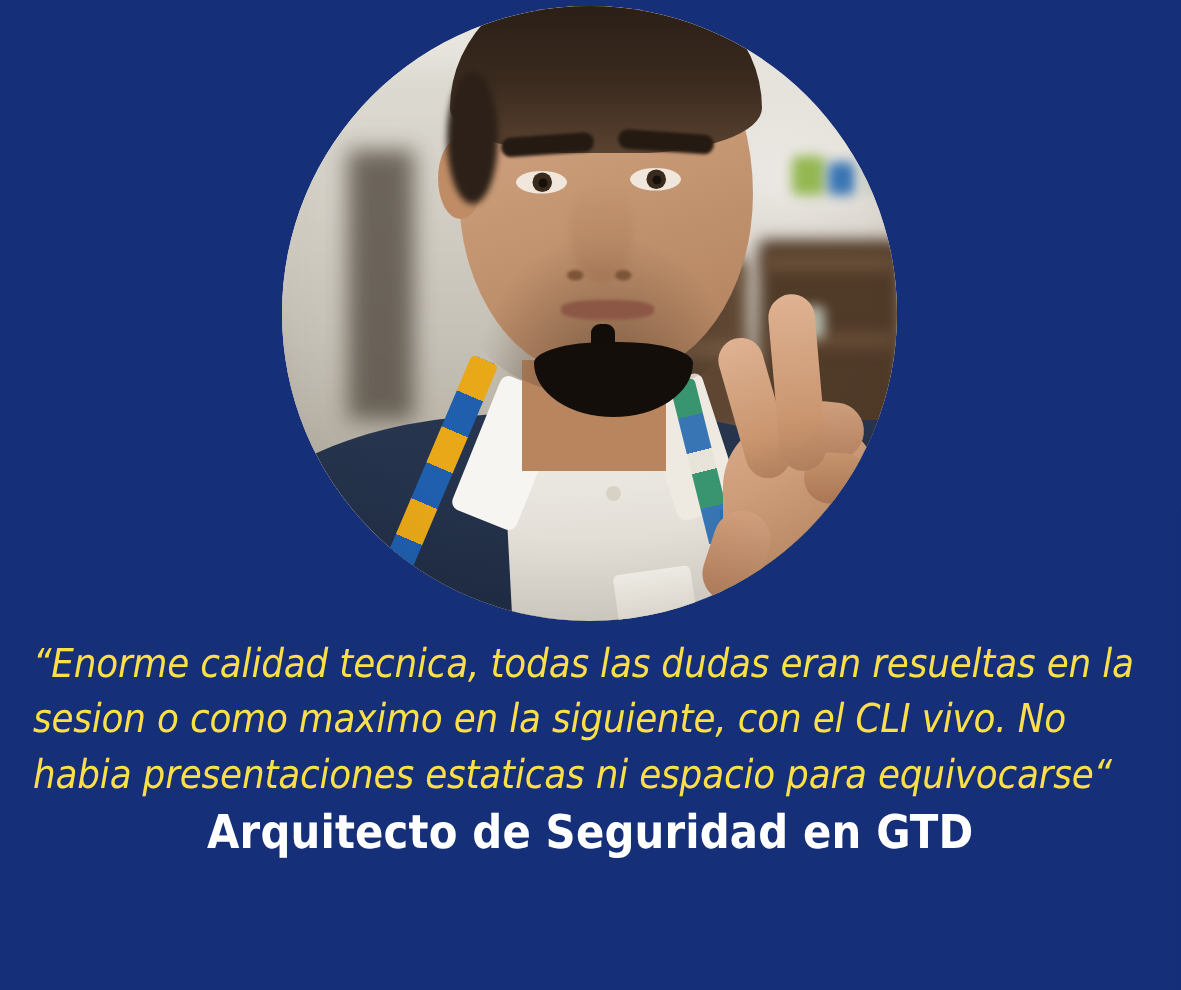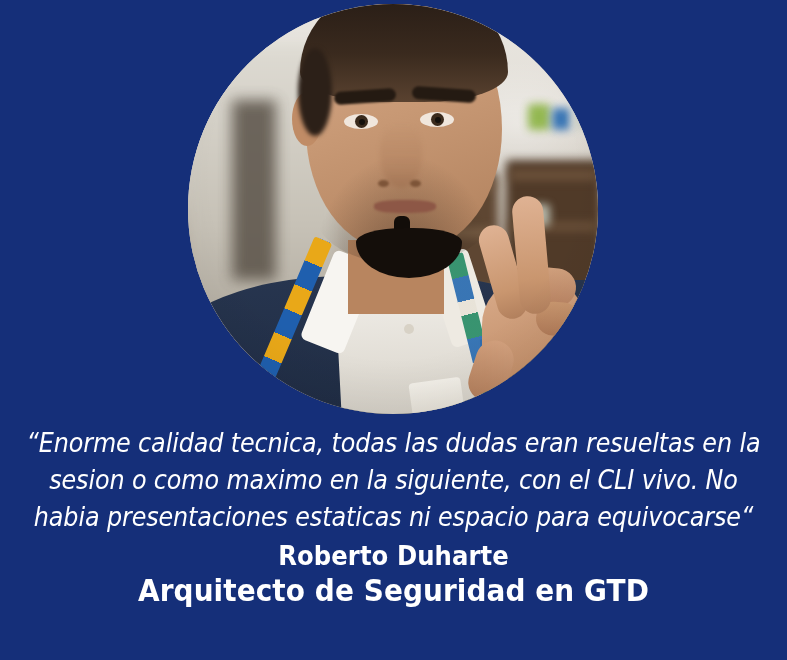--- a/index.html
+++ b/index.html
@@ -243,22 +243,22 @@
   }
 
   
   .quote {
     position: absolute;
     left: 0;
     top: 424px;
     width: 787px;
     padding: 0 22px;
     box-sizing: border-box;
-    text-align: center;
-    color: #ffffff;
+    text-align: left;
+    color: #fde047;
     font-family: "DejaVu Sans Condensed", "Liberation Sans Narrow", "Liberation Sans", sans-serif;
     font-style: italic;
     font-size: 26.5px;
     line-height: 37px;
     letter-spacing: -0.1px;
     white-space: pre-line;
   }
 
   .attribution {
     position: absolute;
@@ -353,17 +353,16 @@
 
       <div class="portrait-shade"></div>
     </div>
   </div>
 
   <div class="quote">“Enorme calidad tecnica, todas las dudas eran resueltas en la
 sesion o como maximo en la siguiente, con el CLI vivo. No
 habia presentaciones estaticas ni espacio para equivocarse“</div>
 
   <div class="attribution">
-    <div class="attrib-name">Roberto Duharte</div>
     <div class="attrib-role">Arquitecto de Seguridad en GTD</div>
   </div>
 
 </div>
 
 </body></html>

